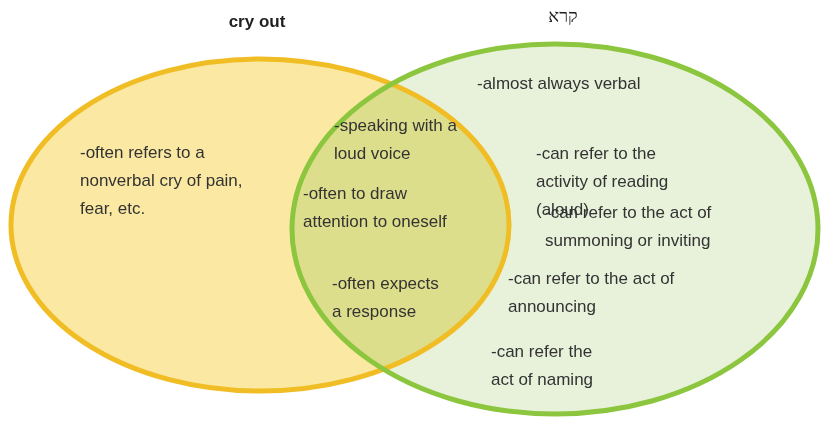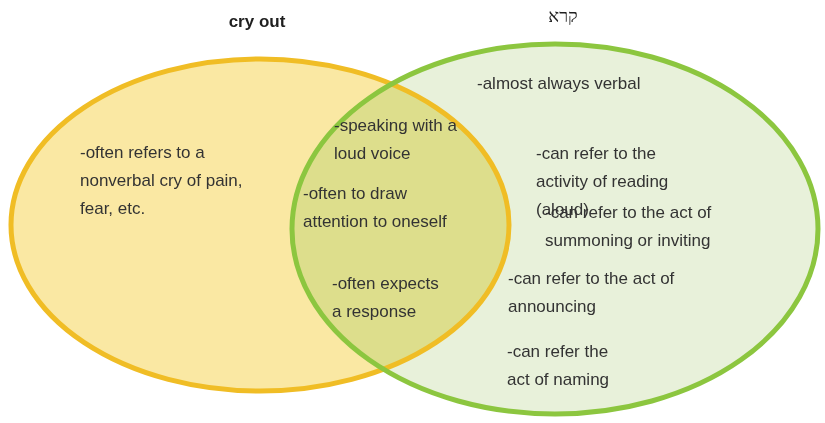--- a/index.html
+++ b/index.html
@@ -36,21 +36,21 @@
   }
   
   .pos-left-0   { left: 80px;  top: 110px; margin-top: 29px; }
   .pos-ov-0     { left: 334px; top: 112px; }
   .pos-ov-1     { left: 303px; top: 180px; }
   .pos-ov-2     { left: 332px; top: 270px; }
   .pos-right-0  { left: 477px; top: 70px;  }
   .pos-right-1  { left: 536px; top: 116px; margin-top: 24px; }
   .pos-right-2  { left: 545px; top: 199px; }
   .pos-right-3  { left: 508px; top: 265px; }
-  .pos-right-4  { left: 491px; top: 338px; margin-left: 16px; }
+  .pos-right-4  { left: 491px; top: 338px; }
   .pos-title-left  { left: 177px; top: 11px; width: 160px; }
   .pos-title-right { left: 483px; top: 0px;  width: 160px; }
 </style>
 </head>
 <body>
 
 <div class="canvas">
 
   <svg class="venn-svg" width="825" height="423" viewBox="0 0 825 423">
     <defs>

